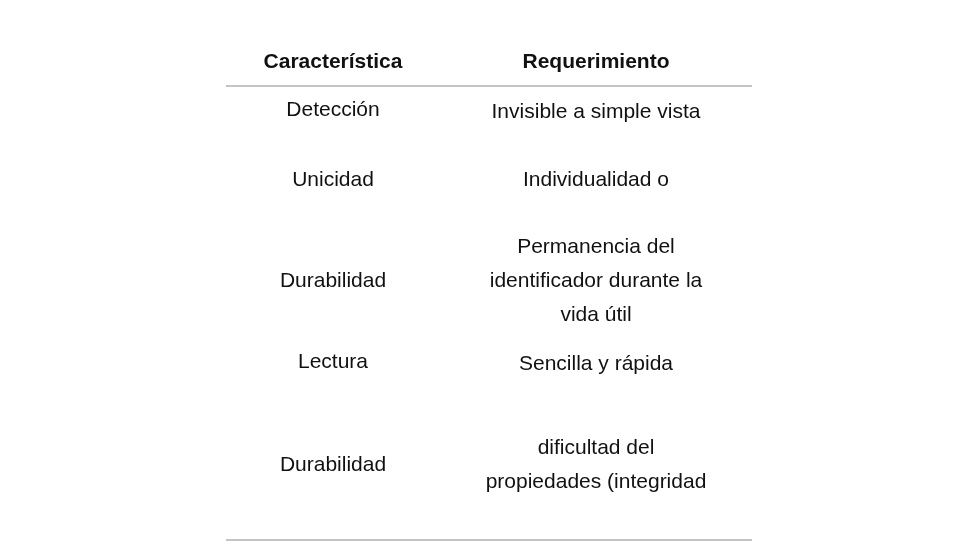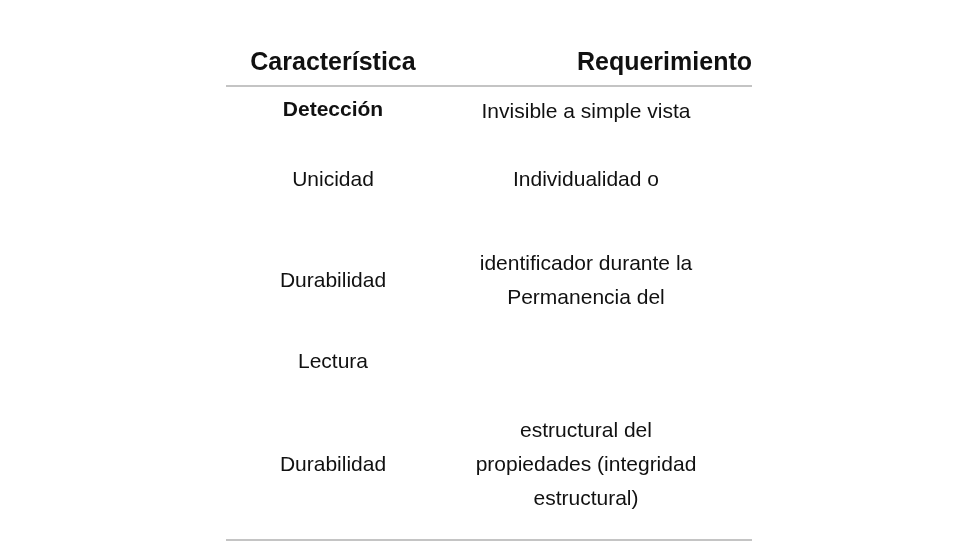--- a/index.html
+++ b/index.html
@@ -25,21 +25,21 @@
       position: absolute;
       left: 0;
       top: 44px;
       width: 526px;
       height: 34px;
     }
     .hdr-cell {
       position: absolute;
       top: 0;
       font-weight: bold;
-      font-size: 25px;
+      font-size: 21px;
       line-height: 34px;
       text-align: center;
       white-space: nowrap;
     }
     .rule {
       position: absolute;
       left: 0;
       width: 526px;
       height: 0;
       border-top: 2px solid #c4c4c4;
@@ -55,37 +55,37 @@
       position: absolute;
       top: 0;
       font-size: 21px;
       line-height: 34px;
       text-align: center;
       display: flex;
       align-items: center;
       justify-content: center;
     }
     .c1 { left: 0; width: 214px; }
-    .c2 { left: 204px; width: 312px; }
+    .c2 { left: 214px; width: 312px; }
     .cell span { display: block; }
   </style>
 </head>
 <body>
 
 <div class="table">
 
   <div class="hdr-row">
     <div class="hdr-cell c1" style="left:0;width:214px;">Característica</div>
-    <div class="hdr-cell c2" style="left:214px;width:312px;text-align:right;">Requerimiento</div>
+    <div class="hdr-cell c2" style="left:214px;width:312px;">Requerimiento</div>
   </div>
 
   <div class="rule top"></div>
 
   <div class="row" style="top:94px;height:34px;">
-    <div class="cell c1" style="height:34px;top:-2px;font-weight:bold;">
+    <div class="cell c1" style="height:34px;top:-2px;">
       <span>Detección</span>
     </div>
     <div class="cell c2" style="height:34px;">
       <div>
         <span>Invisible a simple vista</span>
       </div>
     </div>
   </div>
 
   <div class="row" style="top:145px;height:68px;">
@@ -98,39 +98,44 @@
       </div>
     </div>
   </div>
 
   <div class="row" style="top:229px;height:102px;">
     <div class="cell c1" style="height:102px;">
       <span>Durabilidad</span>
     </div>
     <div class="cell c2" style="height:102px;">
       <div>
+        <span>Permanencia del</span>
         <span>identificador durante la</span>
-        <span>Permanencia del</span>
+        <span>vida útil</span>
       </div>
     </div>
   </div>
 
   <div class="row" style="top:346px;height:34px;">
     <div class="cell c1" style="height:34px;top:-2px;text-align:center;">
       <span>Lectura</span>
+    </div>
+    <div class="cell c2" style="height:34px;">
+      <div>
+        <span>Sencilla y rápida</span>
+      </div>
     </div>
   </div>
 
   <div class="row" style="top:396px;height:136px;">
     <div class="cell c1" style="height:136px;">
       <span>Durabilidad</span>
     </div>
     <div class="cell c2" style="height:136px;">
       <div>
-        <span>estructural del</span>
+        <span>dificultad del</span>
         <span>propiedades (integridad</span>
-        <span>estructural)</span>
       </div>
     </div>
   </div>
 
   <div class="rule bottom"></div>
 </div>
 
 </body></html>

